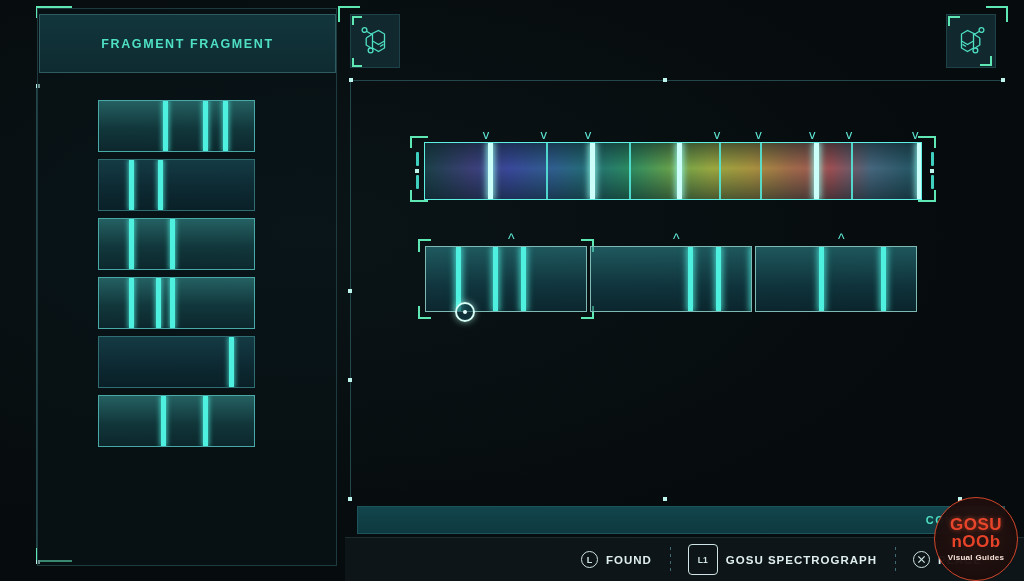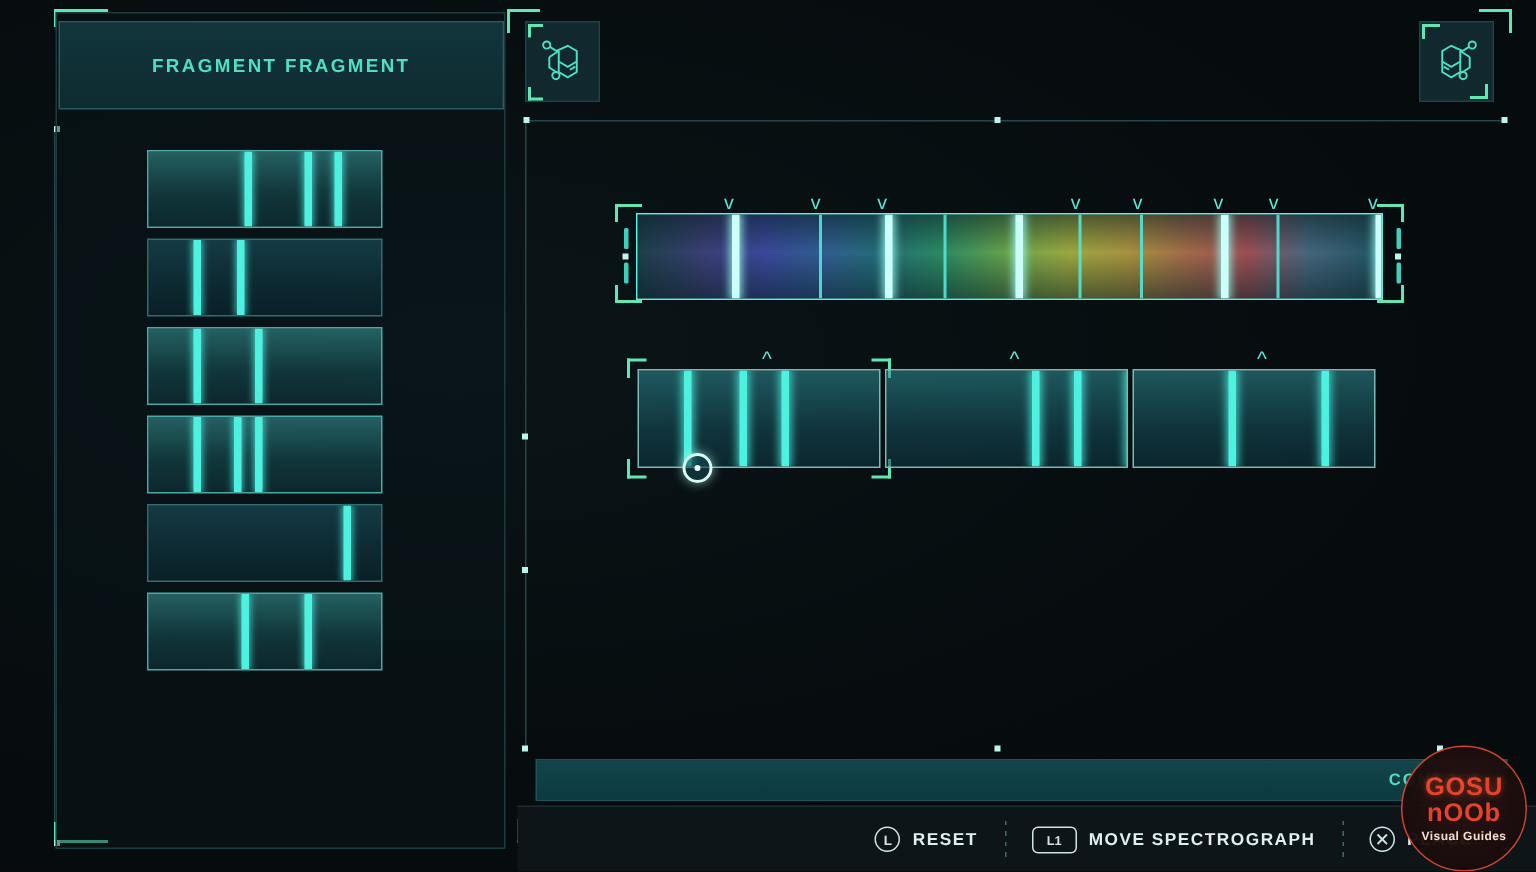--- a/index.html
+++ b/index.html
@@ -285,21 +285,21 @@
     font-weight: 600;
   }
   .btn-circle {
     width: 17px; height: 17px;
     border-radius: 50%;
     border: 1.4px solid #cfe4e6;
     display:flex; align-items:center; justify-content:center;
     color:#cfe4e6; font-size:9px; font-weight:700;
   }
   .btn-shoulder {
-    min-width: 30px; height: 18px;
+    min-width: 30px; height: 31px;
     border-radius: 4px;
     border: 1.4px solid #cfe4e6;
     display:flex; align-items:center; justify-content:center;
     color:#cfe4e6; font-size:8.5px; font-weight:700;
     padding: 0 4px;
   }
   .btn-cross svg { display:block; }
 
   
   #watermark {
@@ -478,25 +478,25 @@
     </div>
 
   <div id="control-accent"></div>
   <div id="control-strip">
     <span class="ctl-label">CONTROL</span>
   </div>
 
   <div id="action-bar">
       <div class="action">
         <div class="btn-circle">L</div>
-        <span class="lbl">RESET</span>
+        <span class="lbl">FOUND</span>
       </div>
       <div class="action">
         <div class="btn-shoulder">L1</div>
-        <span class="lbl">MOVE SPECTROGRAPH</span>
+        <span class="lbl">GOSU SPECTROGRAPH</span>
       </div>
       <div class="action">
         <div class="btn-circle btn-cross">
           <svg width="9" height="9" viewBox="0 0 10 10">
             <g stroke="#cfe4e6" stroke-width="1.4">
               <line x1="1.5" y1="1.5" x2="8.5" y2="8.5"></line>
               <line x1="8.5" y1="1.5" x2="1.5" y2="8.5"></line>
             </g>
           </svg>
         </div>

